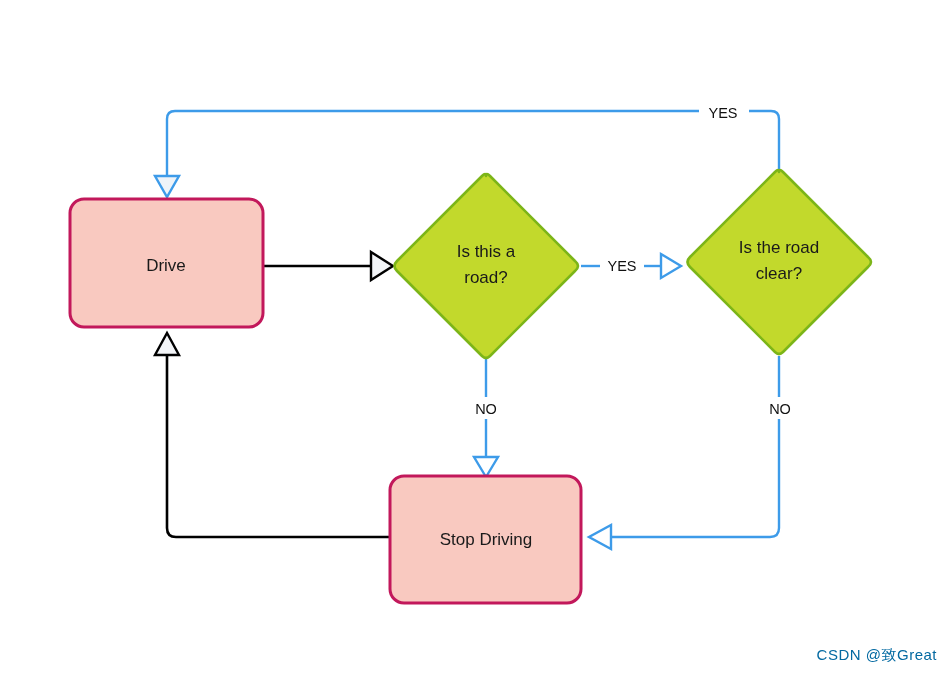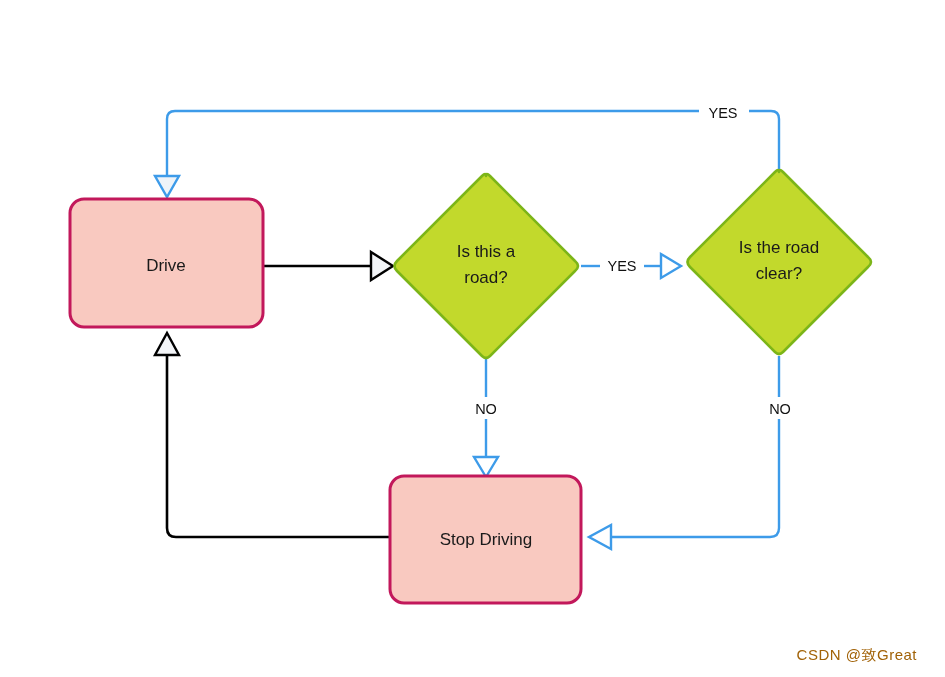--- a/index.html
+++ b/index.html
@@ -29,25 +29,25 @@
     font-size: 17px;
     fill: #1a1a1a;
   }
   .edge-label {
     font-family: "Liberation Sans", sans-serif;
     font-size: 14.5px;
     fill: #111111;
   }
   .watermark {
     position: absolute;
-    right: 28px;
+    right: 8px;
     bottom: 12px;
     font-family: "Liberation Sans", sans-serif;
     font-size: 15px;
-    color: #a16207;
+    color: #0369a1;
     letter-spacing: 0.5px;
     user-select: none;
   }
 </style>
 </head>
 <body>
 
 <div id="canvas">
 
   <svg id="flow-svg" viewBox="0 0 945 677">

